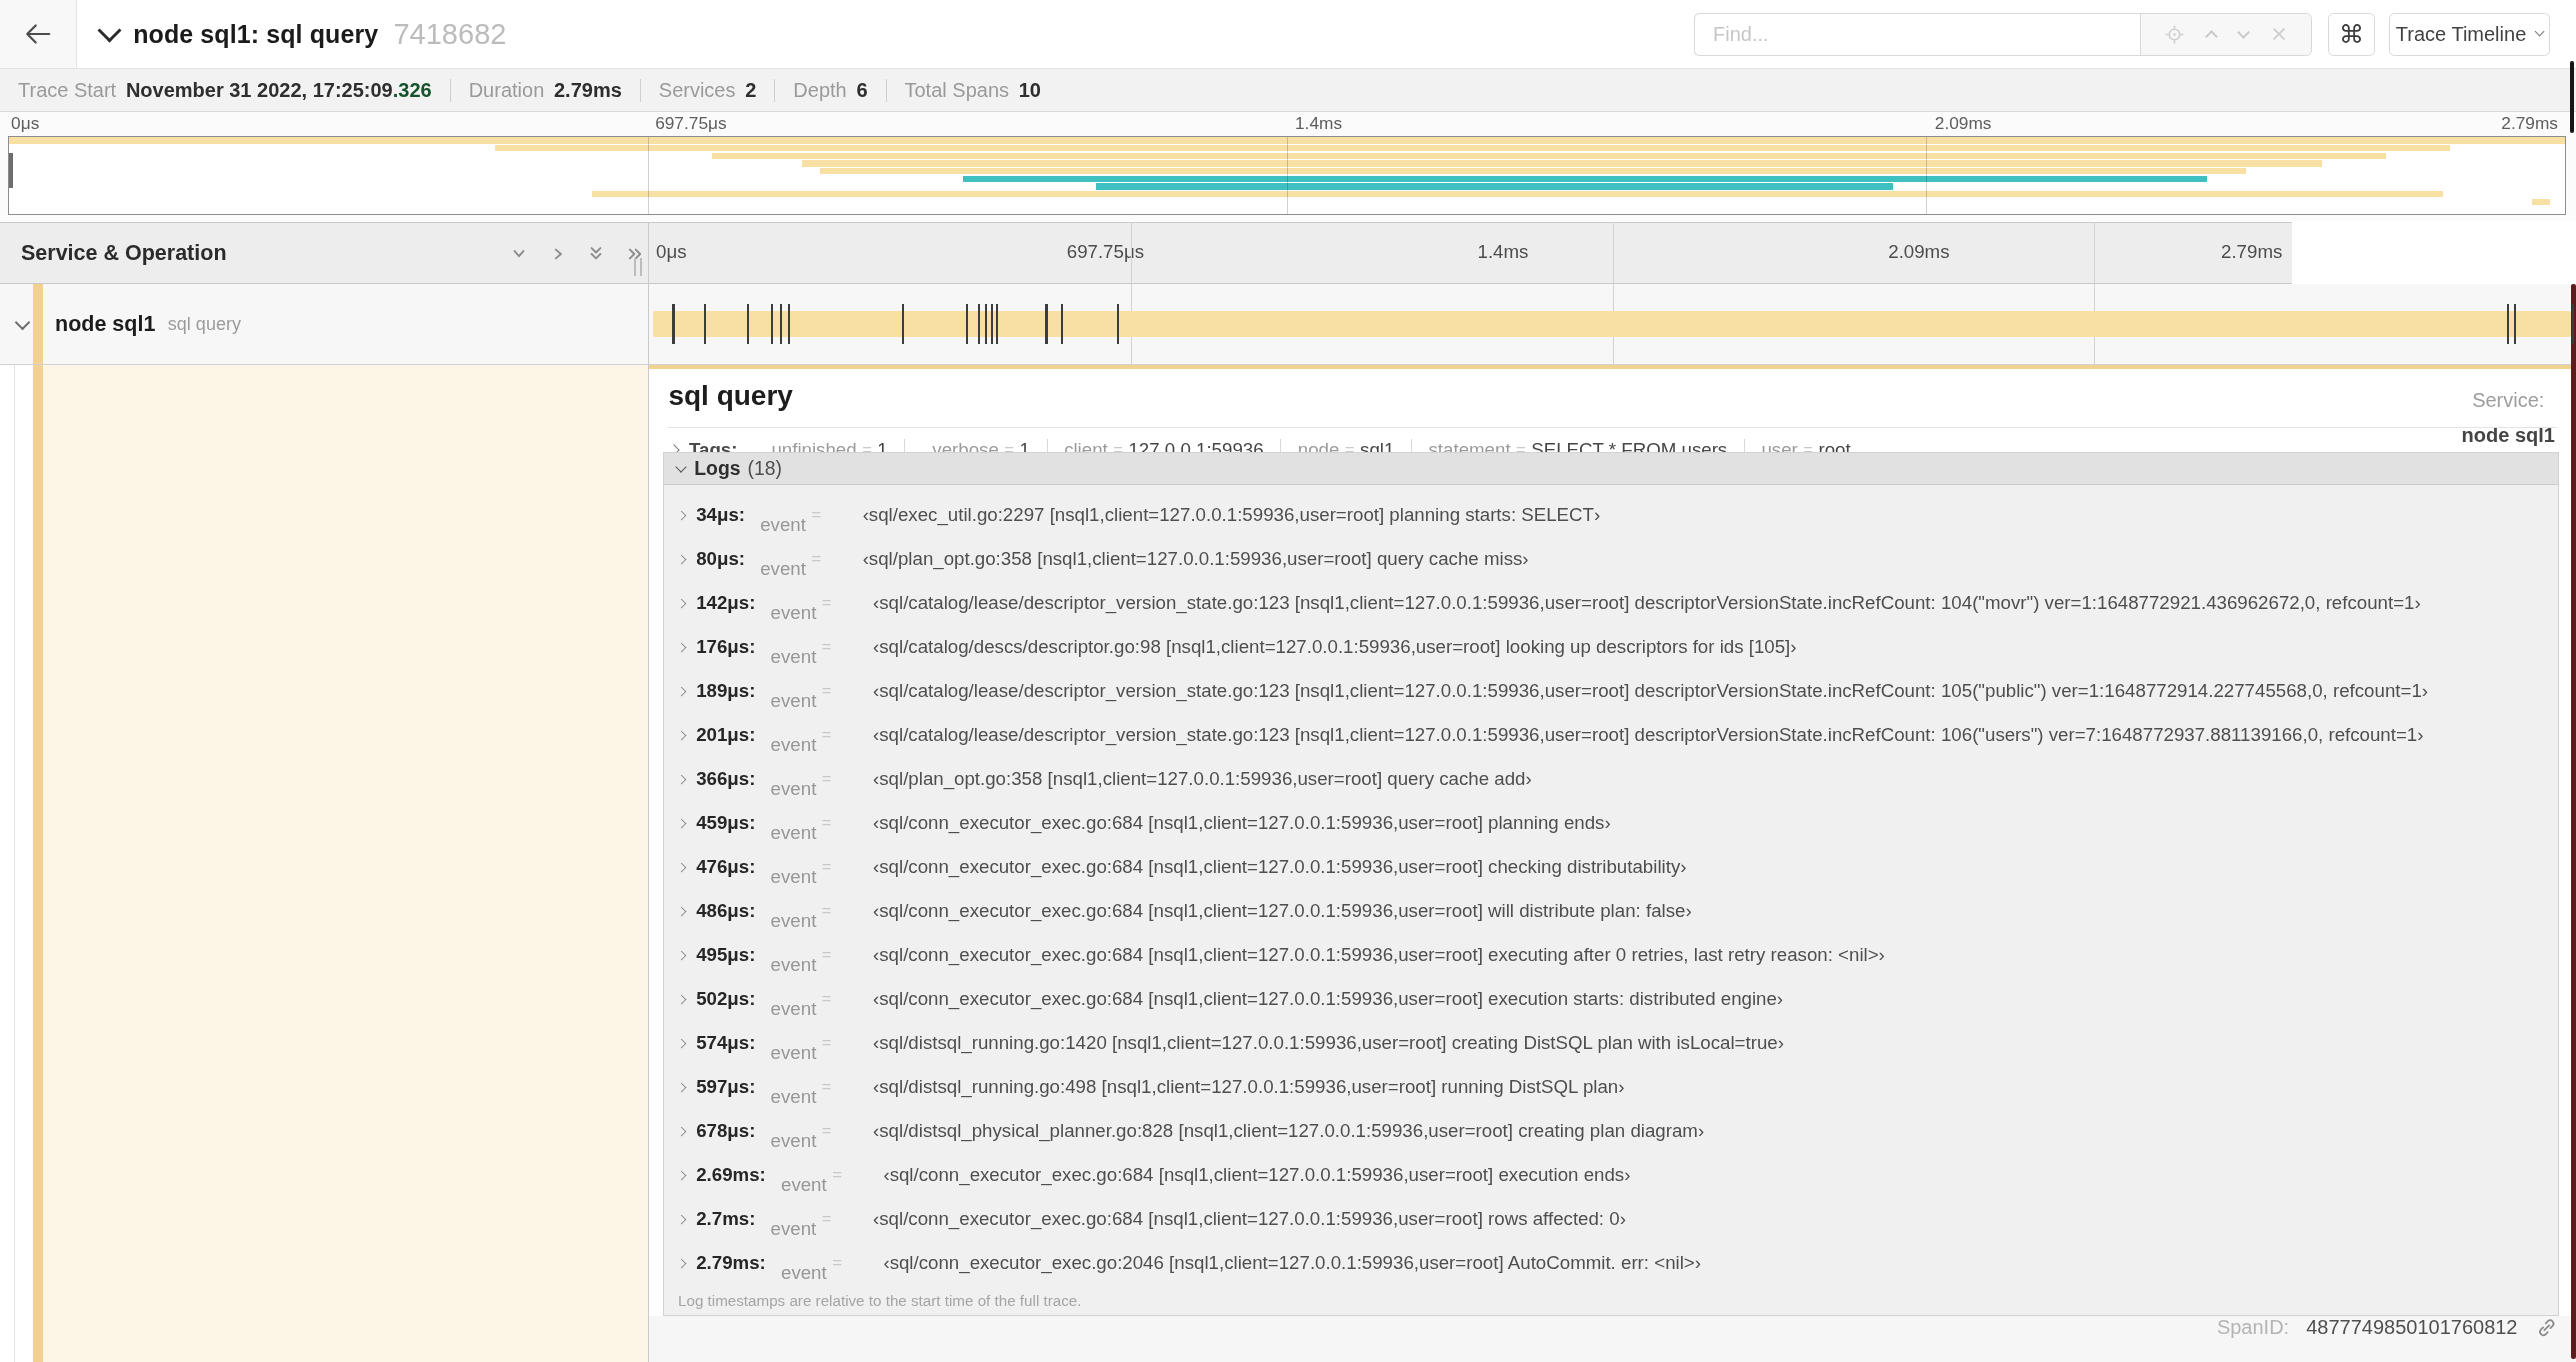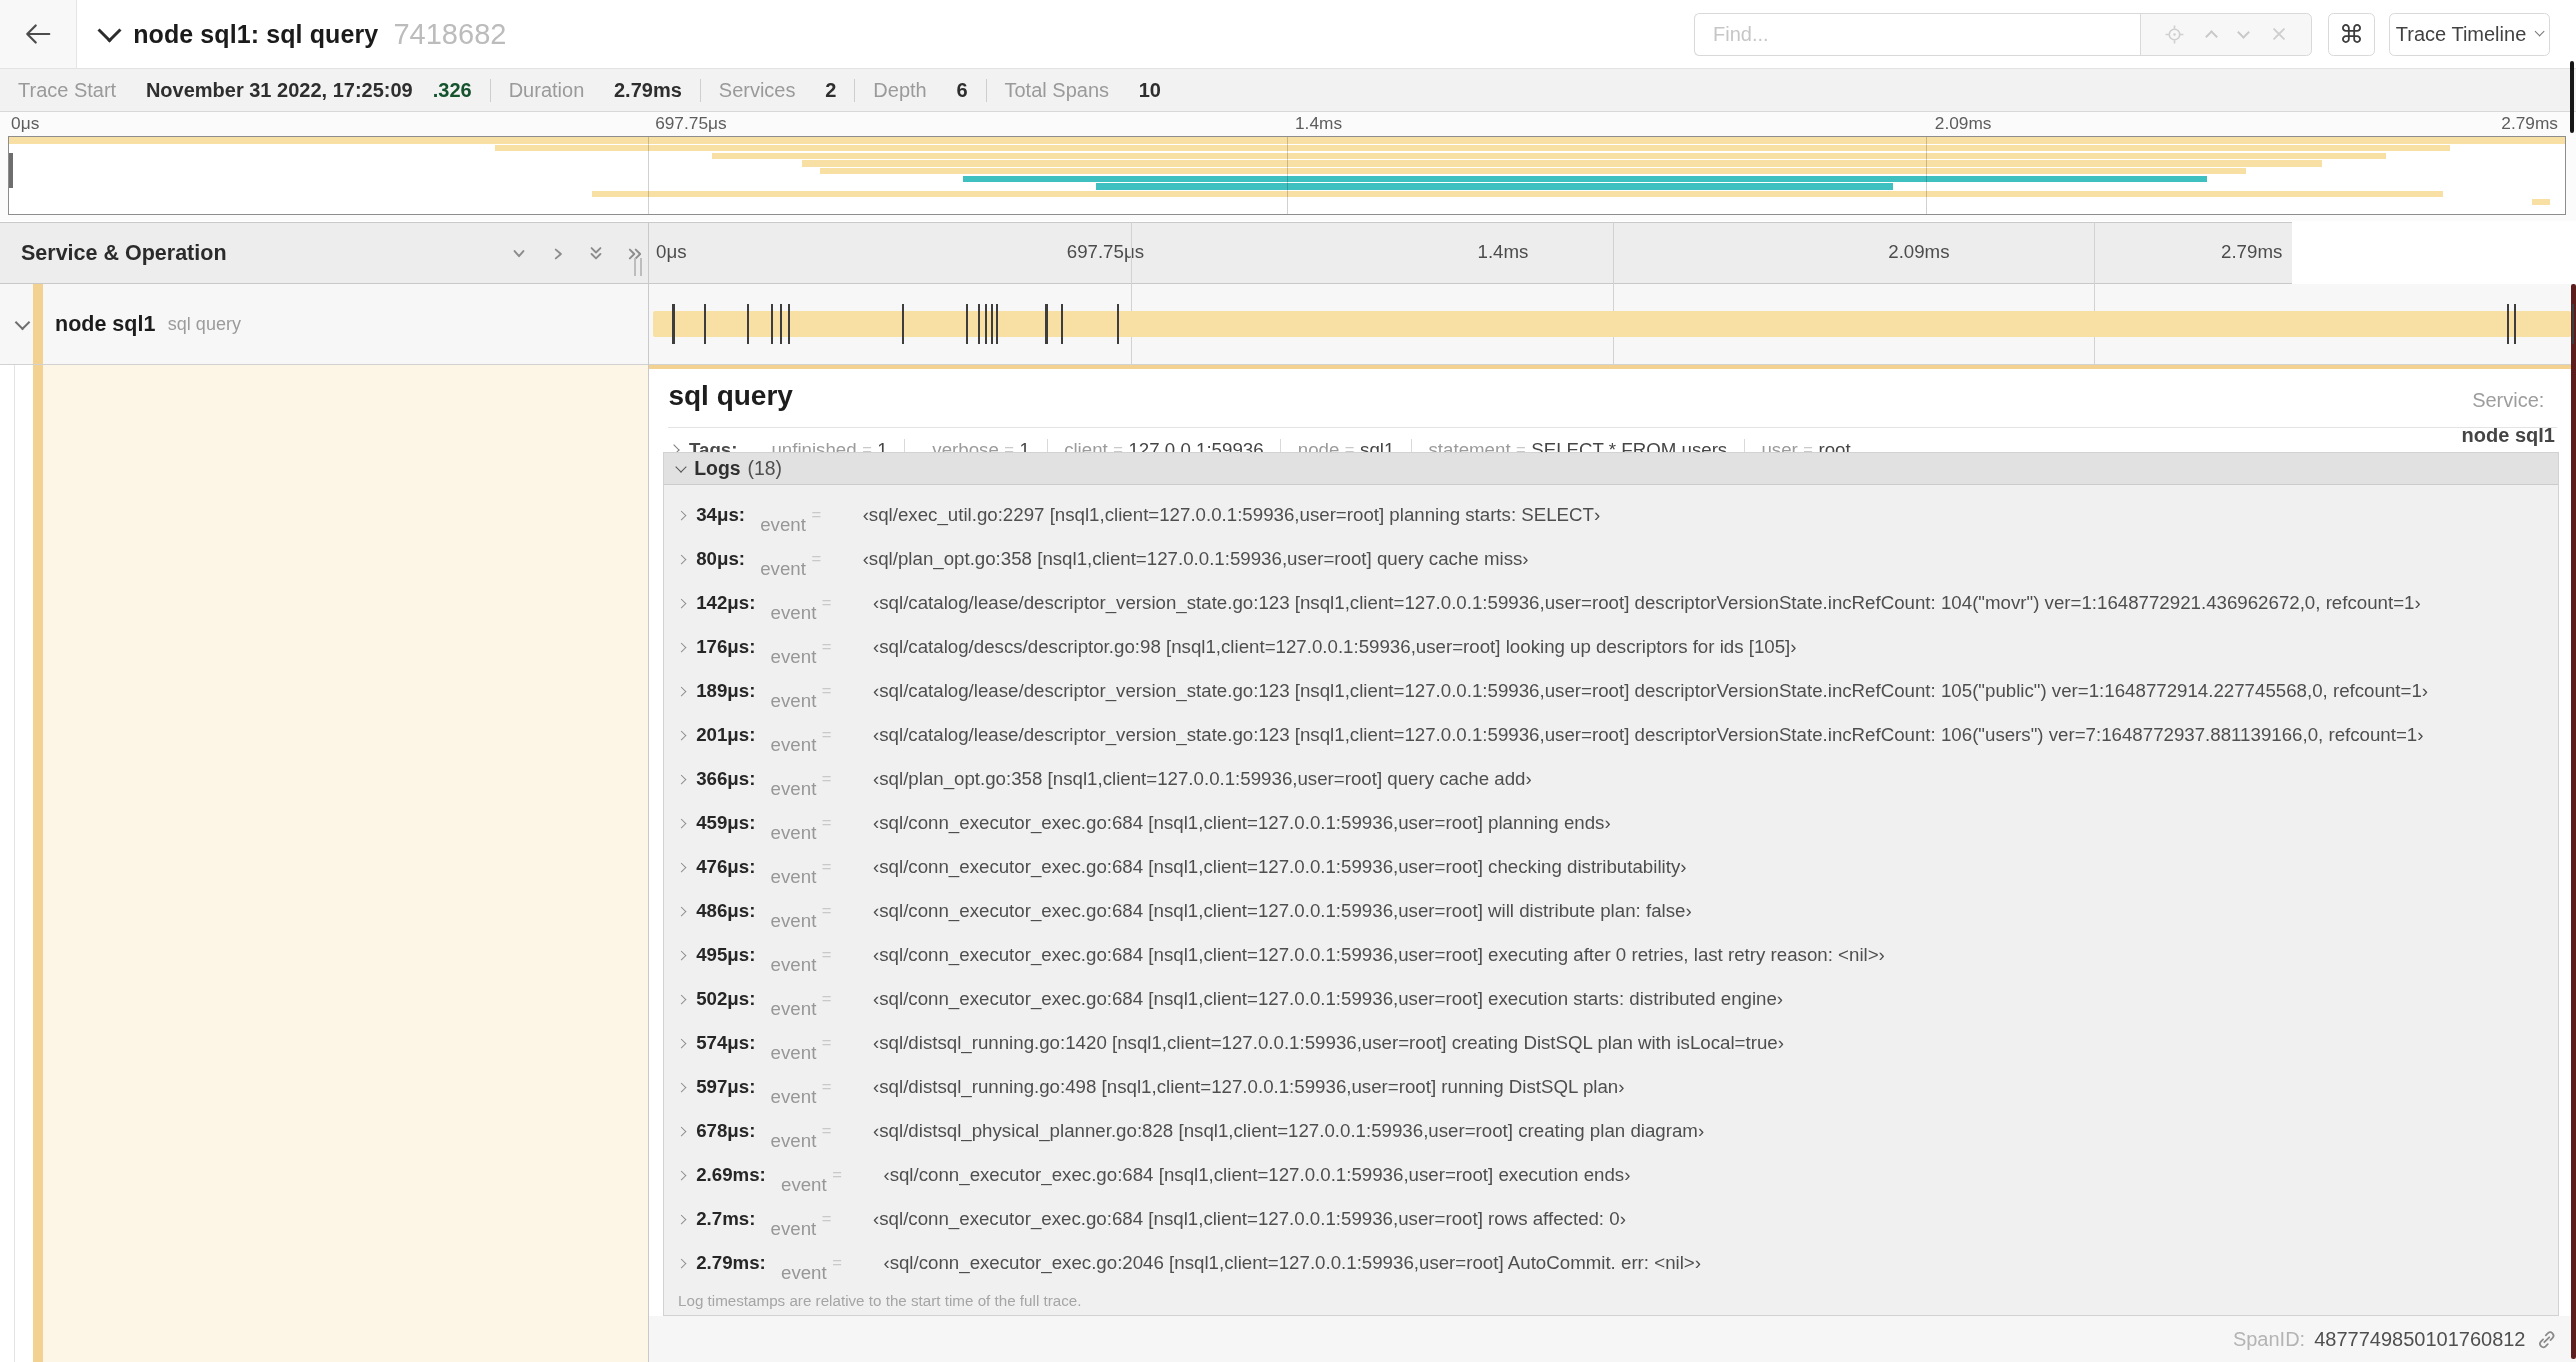--- a/index.html
+++ b/index.html
@@ -26,21 +26,21 @@
   #find-input::placeholder{color:#c6c6c6;}
   #find-tools{left:2140px;top:12.5px;width:172px;height:43px;border:0.7px solid #d9d9d9;border-radius:0 5.5px 5.5px 0;
               box-sizing:border-box;background:#f7f7f7;display:flex;align-items:center;justify-content:space-evenly;}
   #cmd-btn{left:2328px;top:12.5px;width:47px;height:43px;border:0.7px solid #d9d9d9;border-radius:5.5px;box-sizing:border-box;
            background:#fff;display:flex;align-items:center;justify-content:center;font-size:25px;color:#3c3c3c;cursor:pointer;}
   #view-btn{left:2389px;top:12.5px;width:161px;height:43px;border:0.7px solid #d9d9d9;border-radius:5.5px;box-sizing:border-box;
             background:#fff;display:flex;align-items:center;justify-content:center;gap:9.7px;font-size:20px;color:#424242;cursor:pointer;}
   
   #infobar{left:0;top:68px;width:2576px;height:44px;background:#f2f2f2;border-top:0.7px solid #e3e3e3;
            border-bottom:0.7px solid #d8d8d8;box-sizing:border-box;display:flex;align-items:center;padding-left:18px;font-size:20px;}
-  .ti-item{display:flex;align-items:flex-end;padding:0 18px;gap:20px;}
+  .ti-item{display:flex;align-items:flex-end;padding:0 18px;}
   .ti-item + .ti-item{border-left:0.7px solid #cecece;}
   .ti-item:first-child{padding-left:0;}
   .ti-label{color:#9a9a9a;margin-right:9.7px;}
   .ti-value{color:#2e2e2e;font-weight:700;}
   .ti-suffix{color:#14532d;font-weight:700;}
   
   #minimap{left:0;top:112px;width:2576px;height:109px;background:#fbfbfb;}
   #mm-labels{position:absolute;left:8.3px;right:8.3px;top:1.4px;height:21px;font-size:17.3px;color:#5d5d5d;}
   #mm-labels span{position:absolute;top:0;white-space:nowrap;}
   #mm-canvas{position:absolute;left:8.3px;top:23.5px;width:2558px;height:79px;border:1.4px solid #8d8d8d;
@@ -102,22 +102,22 @@
   #logs-title{font-weight:700;color:#2f2f2f;margin:0 7px 0 9.7px;}
   #logs-count{color:#4f4f4f;}
   #logs-content{position:absolute;left:0;right:0;top:32px;bottom:0;background:#f0f0f0;padding:8.3px 0 0 14px;box-sizing:border-box;overflow:hidden;}
   .log-row{height:44px;display:flex;align-items:center;font-size:18.7px;cursor:pointer;}
   .log-row .chev{margin-right:11px;}
   .lt{font-weight:700;color:#262626;margin-right:15.2px;}
   .lk{color:#979797;margin-top:20px;}
   .leq{color:#c9c9c9;padding:0 5.5px;font-size:16.6px;}
   .lv{color:#4e4e4e;white-space:nowrap;margin-left:36px;}
   #logs-footer{margin-top:7px;font-size:15.2px;color:#a5a5a5;}
-  #spanid-row{position:absolute;left:0;right:0;bottom:0;height:47px;background:#f6f6f6;display:flex;align-items:center;
-              justify-content:flex-end;padding-right:18px;font-size:20px;gap:9px;}
+  #spanid-row{position:absolute;left:0;right:0;bottom:0;height:47px;background:#f6f6f6;display:flex;
+              justify-content:flex-end;padding-right:18px;font-size:20px;gap:17px;}
   #spanid-label{color:#b4b4b4;}
   #spanid-value{color:#4f4f4f;}
   
   #sliver-black{left:2570px;top:61px;width:4.2px;height:72px;background:#161616;border-radius:2.1px;}
   #sliver-maroon{left:2571px;top:284px;width:4.8px;height:1075px;background:#5e1d1d;border-radius:2.1px;}
 </style>
 </head>
 <body>
 
 <div id="app">

